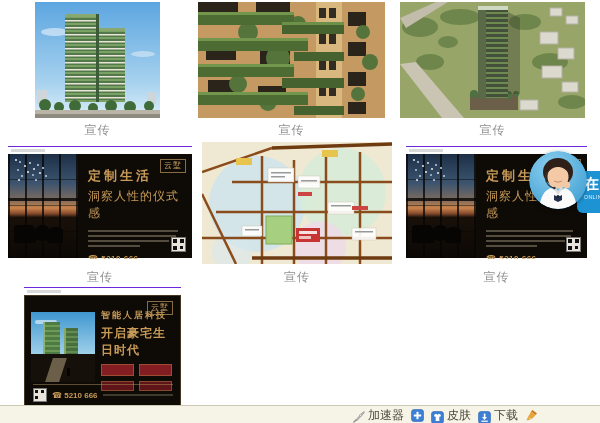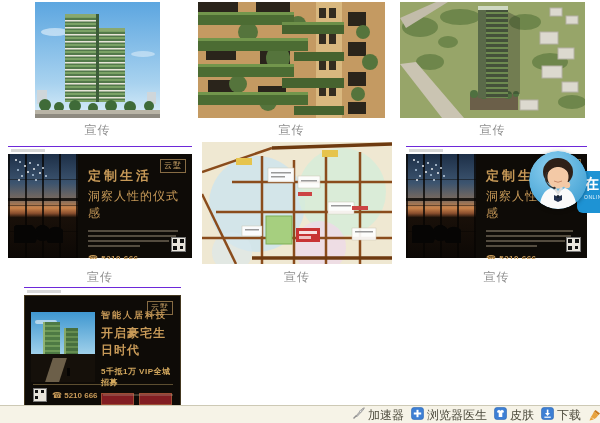--- a/index.html
+++ b/index.html
@@ -84,21 +84,21 @@
     box-shadow:0 1px 4px rgba(0,0,0,.35);z-index:30;cursor:pointer;}
   .cs-tab{position:absolute;left:577px;top:171px;width:30px;height:42px;background:#1e93d4;
     border-radius:6px 0 0 6px;color:#fff;z-index:29;box-sizing:border-box;padding:5px 0 0 7px;cursor:pointer;}
   .cs-tab .zh{font-size:15px;font-weight:bold;line-height:16px;display:block;}
   .cs-tab .sub{font-size:5px;letter-spacing:.5px;display:block;margin-top:2px;opacity:.9;}
 
   
   .statusbar{position:absolute;left:0;top:405px;width:600px;height:18px;background:#f6f3e7;
     border-top:1px solid #cdc9b5;box-sizing:border-box;z-index:50;}
   .sb-row{position:absolute;left:352px;top:1px;height:16px;display:flex;align-items:center;gap:7px;white-space:nowrap;}
-  .sb-item{display:flex;align-items:flex-start;gap:3px;font-size:12px;color:#4c4a3c;cursor:pointer;}
+  .sb-item{display:flex;align-items:flex-end;gap:3px;font-size:12px;color:#4c4a3c;cursor:pointer;}
   .sb-item svg{display:block;}
 </style>
 </head>
 <body>
 
 <div class="thumb" style="left:35px;top:2px;width:125px;height:116px">
   <svg width="125" height="116" viewBox="0 0 125 116">
     <defs>
       <linearGradient id="sky1" x1="0" y1="0" x2="0" y2="1">
         <stop offset="0" stop-color="#5ca6e0"></stop>
@@ -353,21 +353,20 @@
       <i class="b2cloud"></i>
       <i class="b2tower1"></i>
       <i class="b2tower2"></i>
       <i class="b2ground"></i>
       <i class="b2path"></i>
       <i class="b2person"></i>
     </div>
     <div class="b2text">
       <div class="b2t1">智能人居科技</div>
       <div class="b2t2">开启豪宅生日时代</div>
-      <div class="b2sub">5千抵1万 VIP全城招募</div>
       <div class="b2boxes">
           <i></i>
           <i></i>
         </div>
       <div class="b2boxes dim">
           <i></i>
           <i></i>
         </div>
 
     </div>
@@ -424,21 +423,20 @@
         <circle cx="8.6" cy="4.3" r="1" fill="#fff" stroke="#8f8f8f" stroke-width=".6"></circle>
       </svg>
       <span>加速器</span>
     </div>
     <div class="sb-item">
       <svg width="13" height="13" viewBox="0 0 13 13">
         <rect x=".5" y=".5" width="12" height="12" rx="2.5" fill="#3d7fd4" stroke="#2c66b4" stroke-width=".6"></rect>
         <rect x="5.5" y="2.8" width="2" height="7.4" fill="#fff"></rect>
         <rect x="2.8" y="5.5" width="7.4" height="2" fill="#fff"></rect>
       </svg>
-      <span>浏览器医生</span>
     </div>
     <div class="sb-item">
       <svg width="13" height="13" viewBox="0 0 13 13">
         <rect x=".5" y=".5" width="12" height="12" rx="2.5" fill="#3d7fd4" stroke="#2c66b4" stroke-width=".6"></rect>
         <path d="M3 4 L5 2.8 L6.5 3.8 L8 2.8 L10 4 L9.2 6 L8.3 5.5 L8.3 10 L4.7 10 L4.7 5.5 L3.8 6 Z" fill="#fff"></path>
       </svg>
       <span>皮肤</span>
     </div>
     <div class="sb-item">
       <svg width="13" height="13" viewBox="0 0 13 13">

